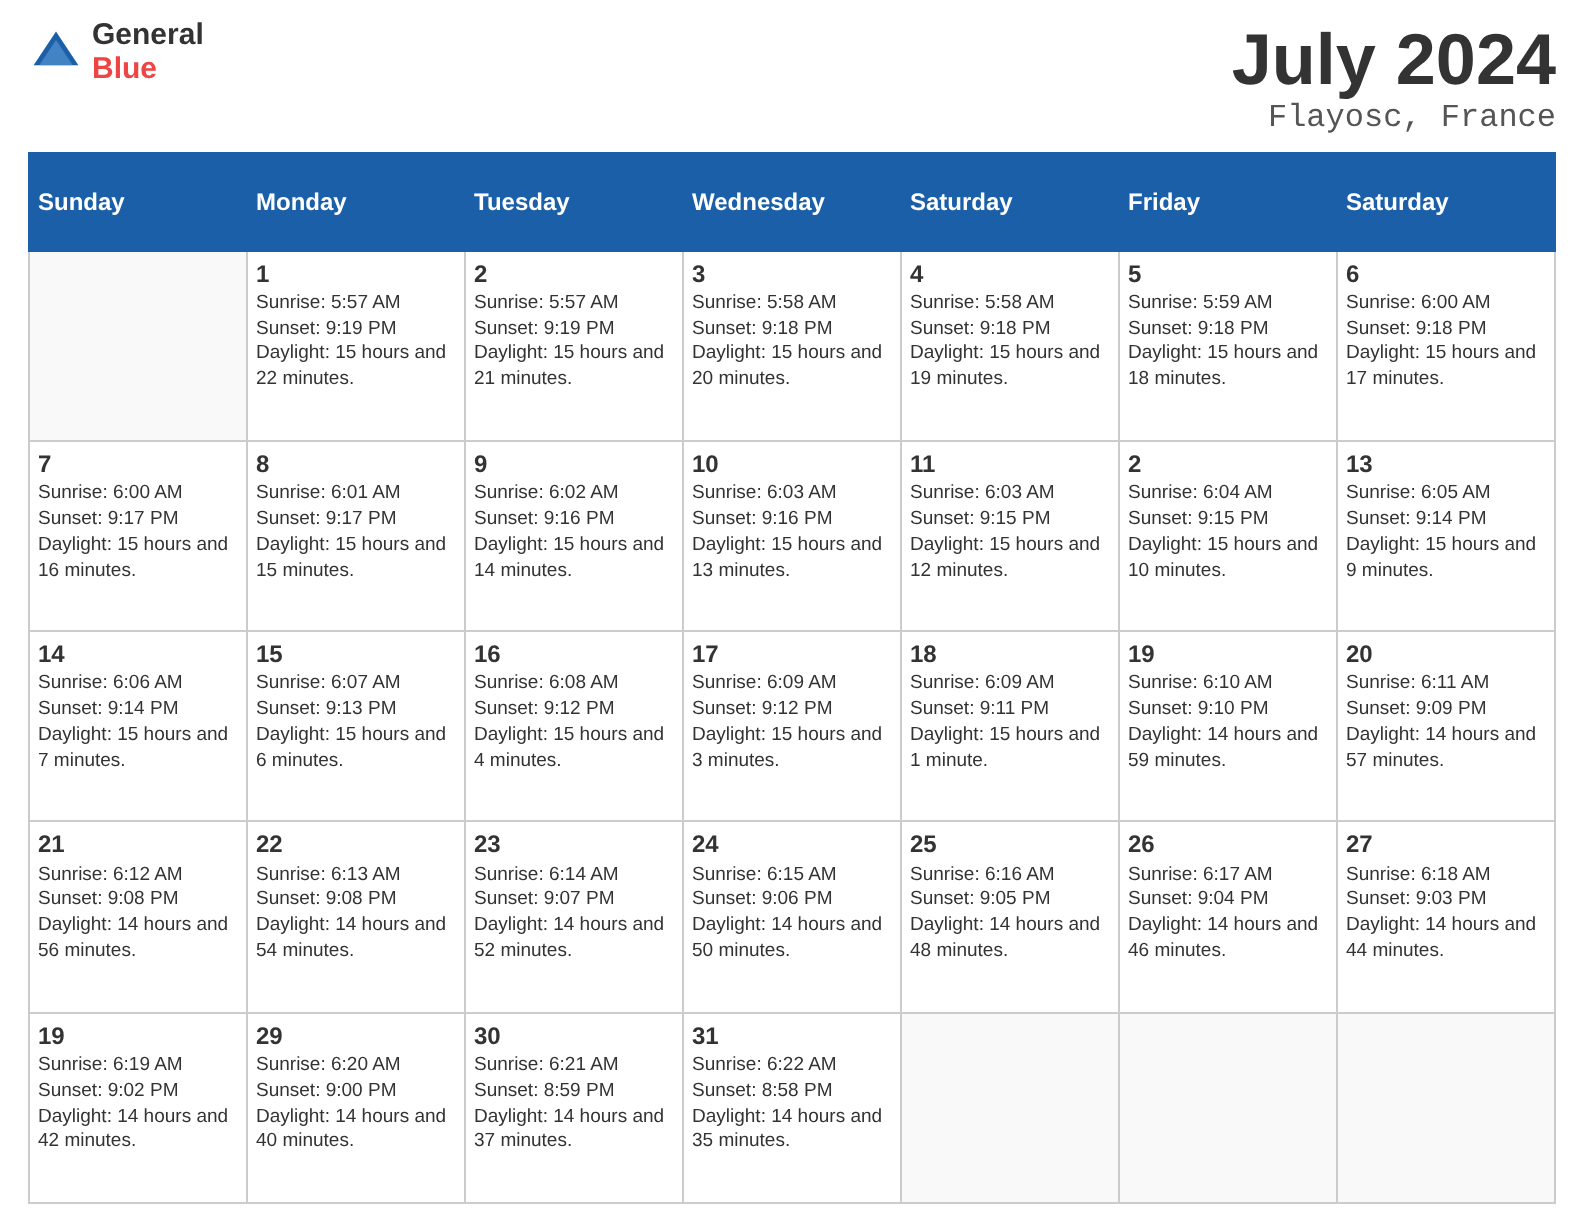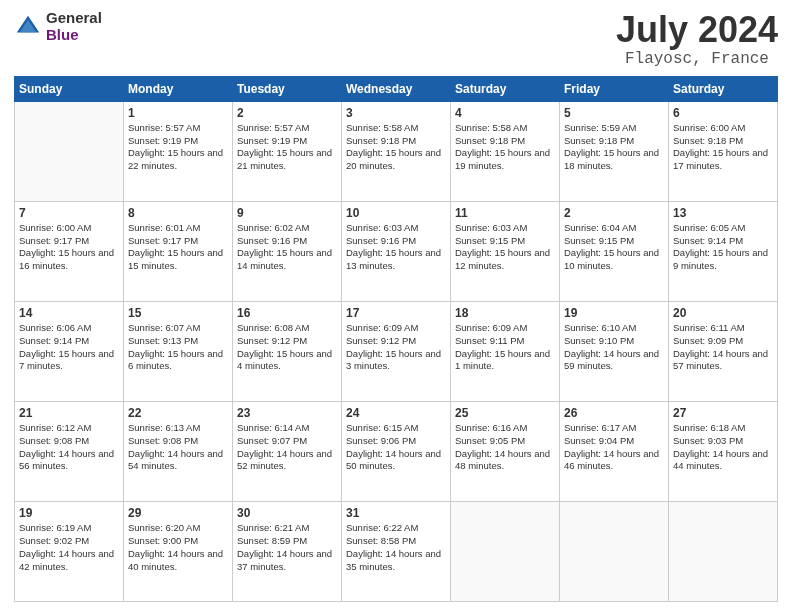--- a/index.html
+++ b/index.html
@@ -35,28 +35,28 @@
       line-height: 1.1;
     }
     .logo-general {
       font-size: 15px;
       font-weight: bold;
       color: #333;
     }
     .logo-blue {
       font-size: 15px;
       font-weight: bold;
-      color: #701a75;
+      color: #ef4444;
     }
     .logo-icon {
       width: 28px;
       height: 28px;
     }
     .title-block {
-      text-align: center;
+      text-align: right;
     }
     .month-title {
       font-size: 36px;
       font-weight: bold;
       color: #333;
       line-height: 1.1;
     }
     .location-title {
       font-size: 16px;
       color: #555;
@@ -66,21 +66,21 @@
       flex: 1;
       border: 1px solid #ccc;
       border-collapse: collapse;
       width: 100%;
       table-layout: fixed;
       font-size: 10px;
     }
     .calendar th {
       background: #1a5fa8;
       color: #fff;
-      padding: 5px 4px;
+      padding: 17px 4px;
       text-align: left;
       font-size: 12px;
       font-weight: bold;
       border: 1px solid #1a5fa8;
     }
     .calendar td {
       vertical-align: top;
       padding: 3px 4px;
       border: 1px solid #ccc;
       height: 88px;

